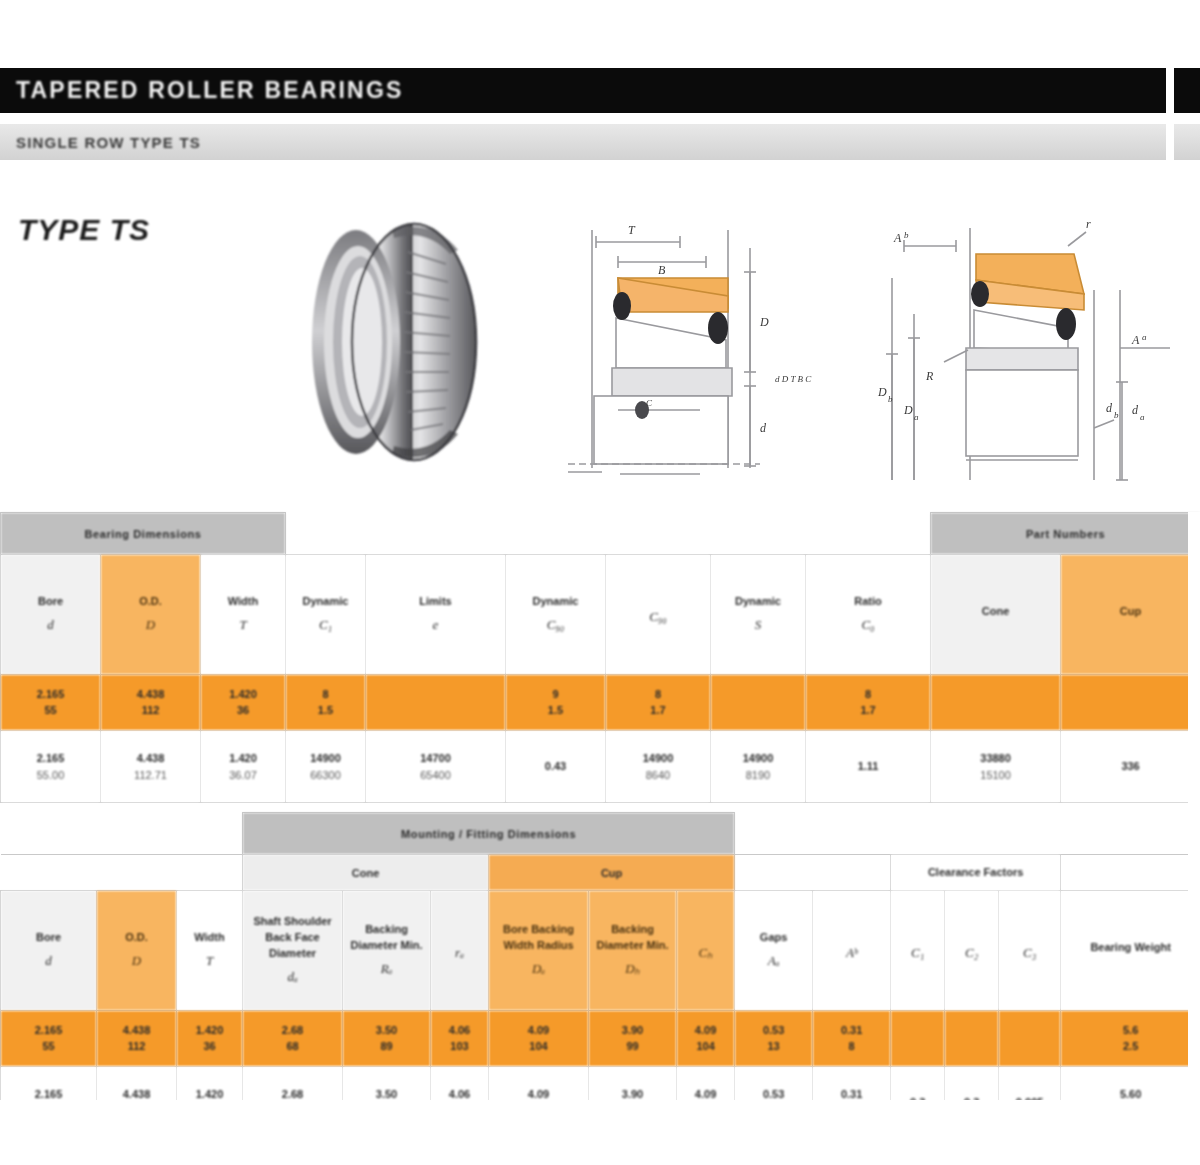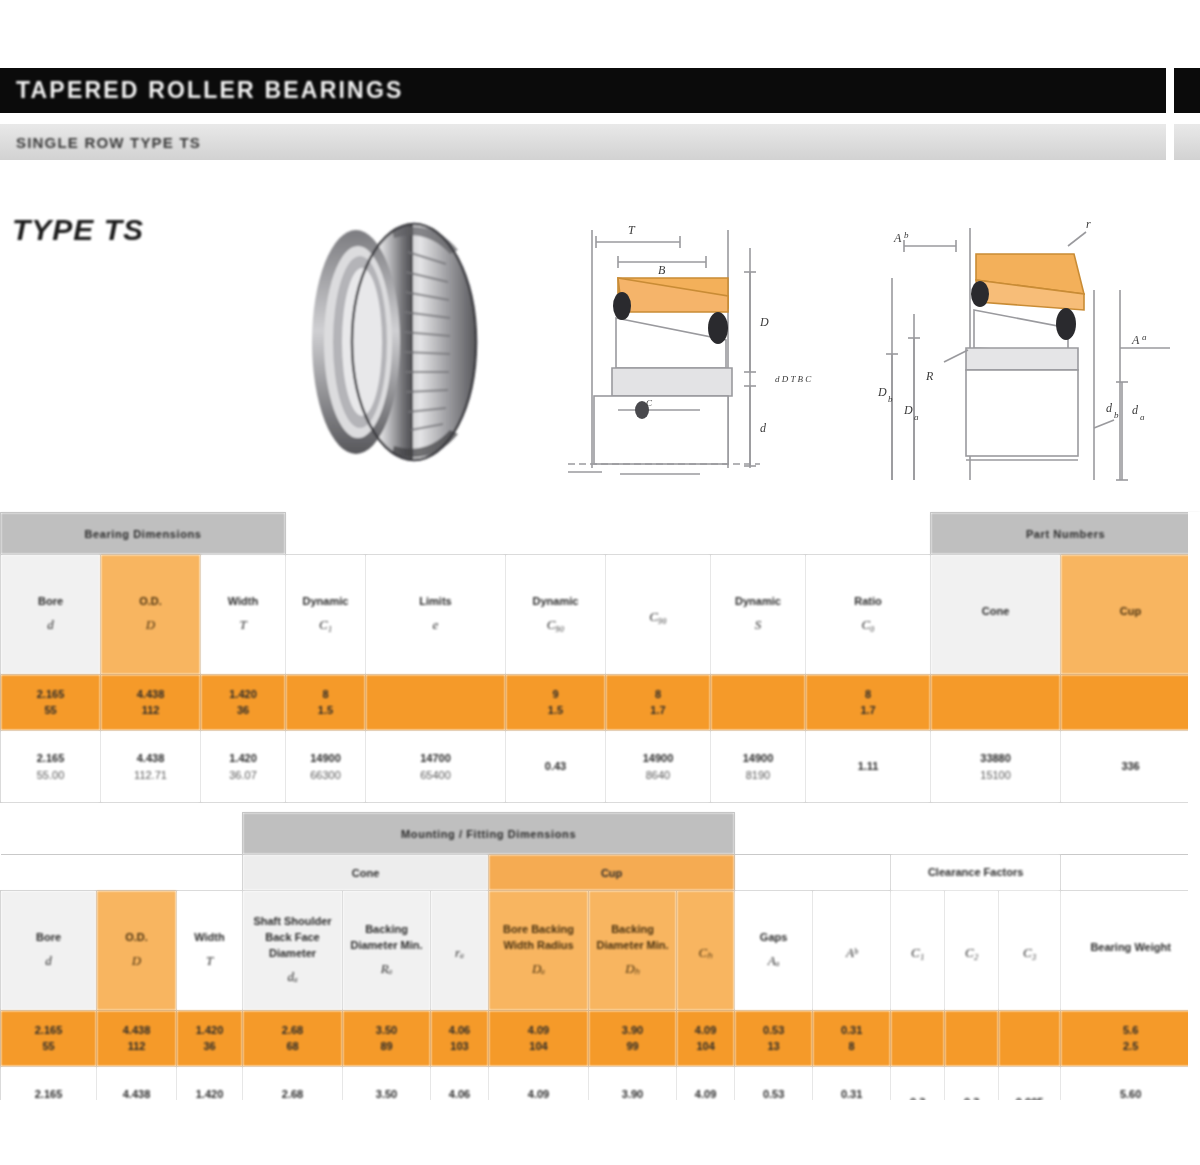--- a/index.html
+++ b/index.html
@@ -46,21 +46,21 @@
     filter: blur(1.15px);
   }
   .subbar-edge {
     position: absolute; left: 1174px; top: 124px;
     width: 26px; height: 36px;
     background: linear-gradient(180deg,#e9e9e9 0%, #d2d2d2 100%);
   }
 
   
   .typelabel {
-    position: absolute; left: 12px; top: 213px;
+    position: absolute; left: 18px; top: 213px;
     font-size: 30px; font-weight: bold; font-style: italic;
     color: #1c1c1c; letter-spacing: 1px;
     filter: blur(0.8px);
   }
 
   
   .photo {
     position: absolute; left: 296px; top: 212px;
     width: 195px; height: 268px;
   }

